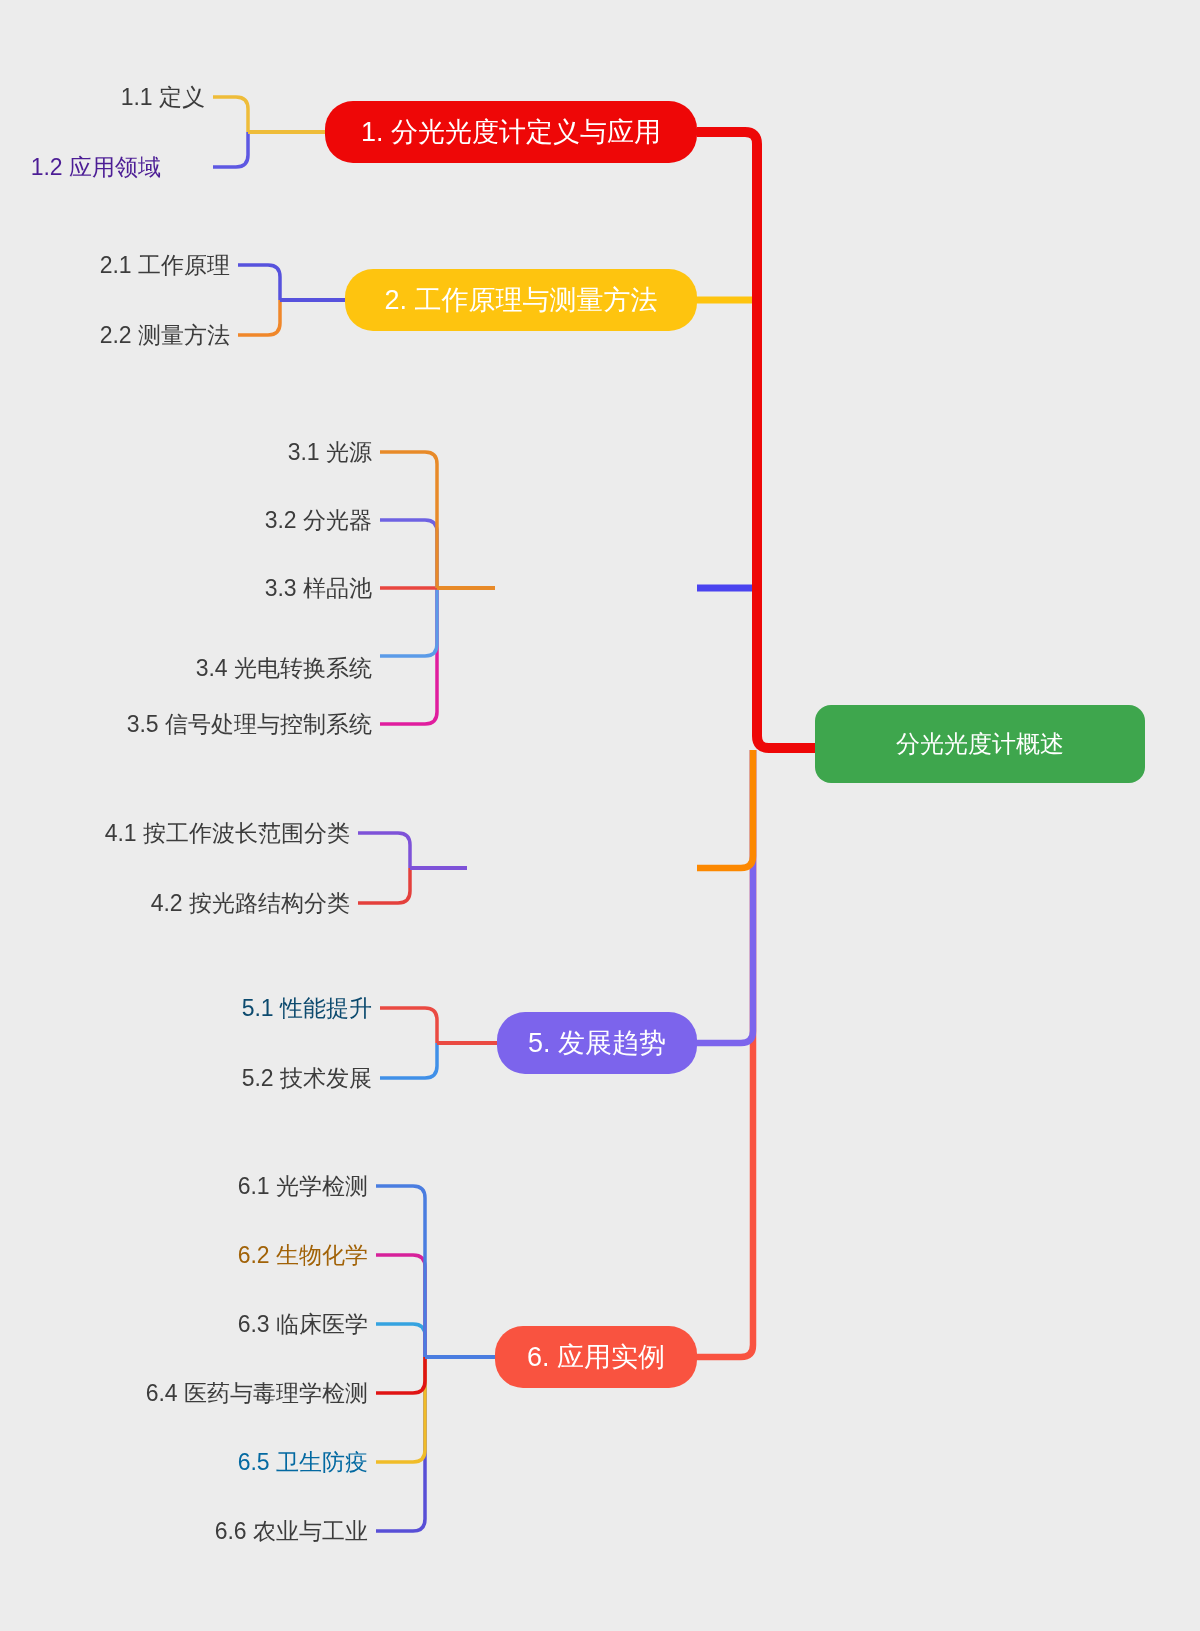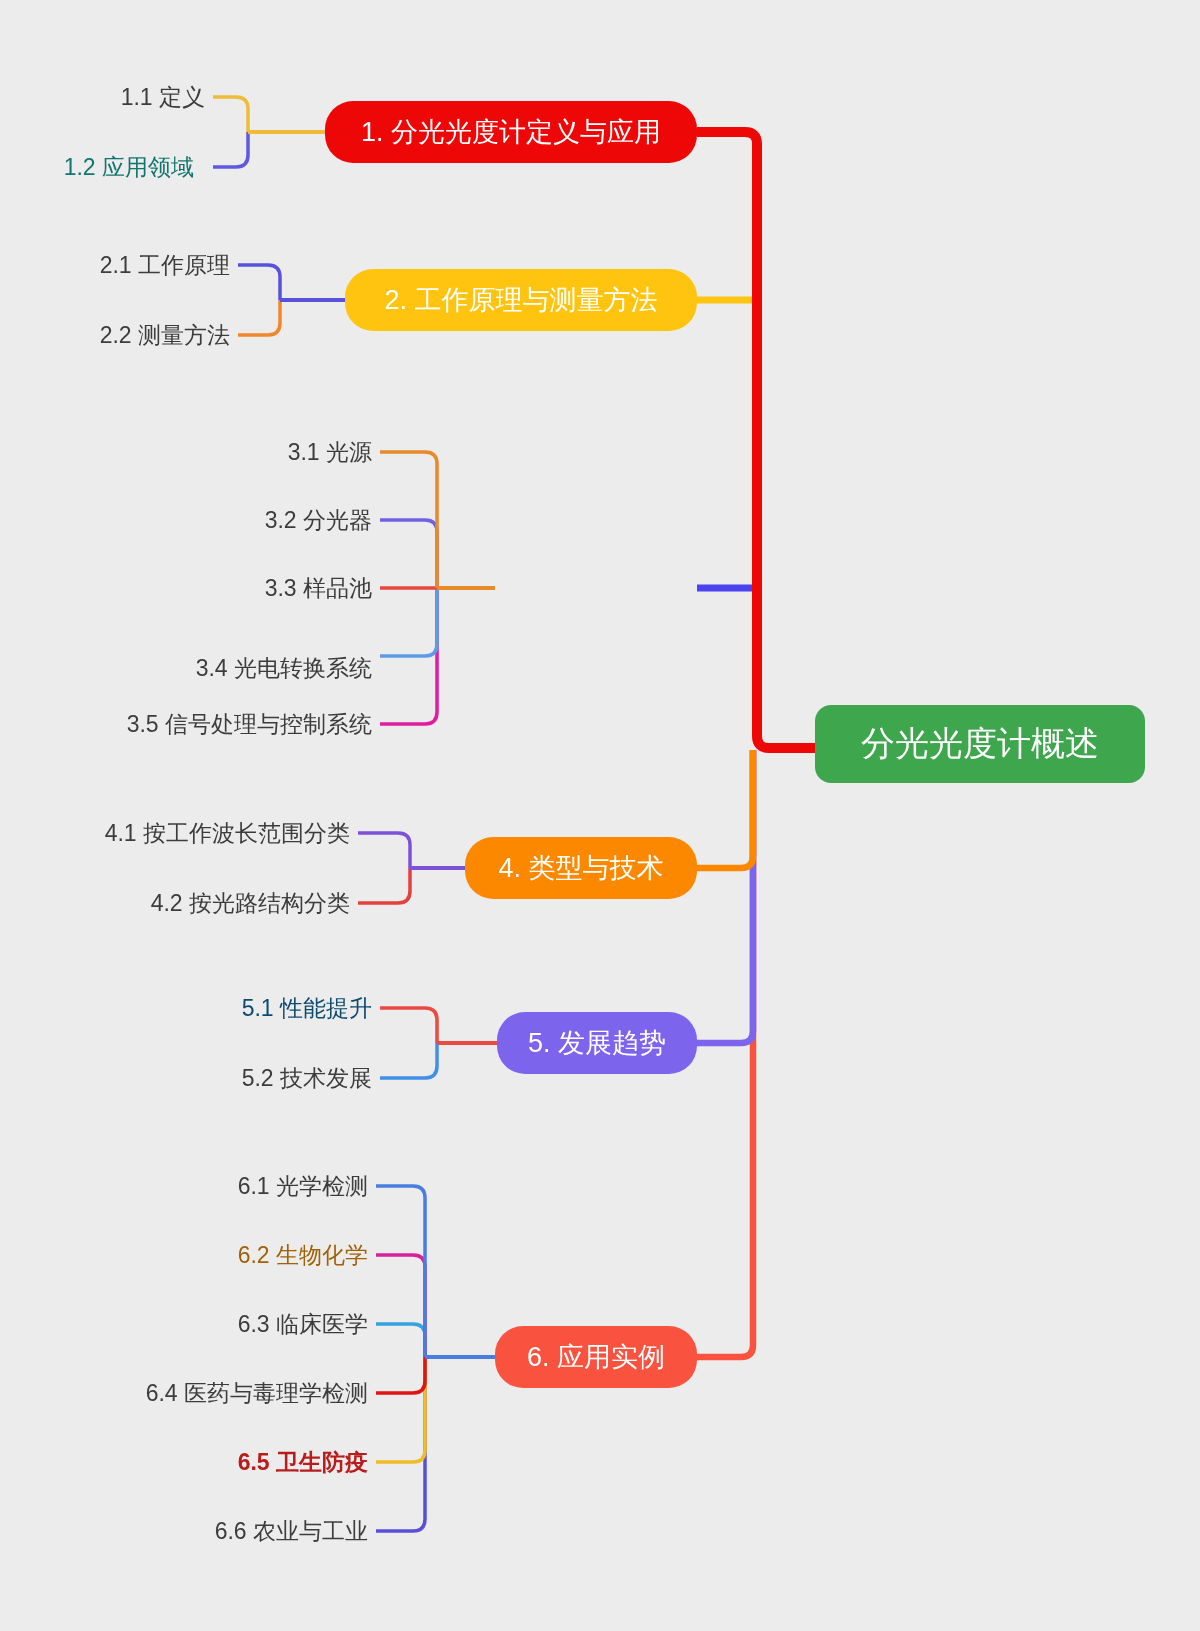--- a/index.html
+++ b/index.html
@@ -25,21 +25,21 @@
     box-sizing: border-box;
   }
   .branch-node {
     height: 62px;
     border-radius: 28px;
     font-size: 27px;
   }
   .root-node {
     height: 78px;
     border-radius: 16px;
-    font-size: 34px;
+    font-size: 24px;
   }
   .child-label {
     position: absolute;
     height: 30px; line-height: 30px;
     font-size: 23px;
     white-space: nowrap;
     text-align: right;
   }
 </style>
 </head>
@@ -85,42 +85,41 @@
     <path stroke-width="3.5" d="M 376 1324 H 413 Q 425 1324 425 1336 V 1357" style="stroke: rgb(53, 163, 224);"></path>
     <path stroke-width="3.5" d="M 376 1255 H 413 Q 425 1255 425 1267 V 1357" style="stroke: rgb(214, 33, 154);"></path>
     <path stroke-width="3.5" d="M 376 1186 H 413 Q 425 1186 425 1198 V 1357" style="stroke: rgb(74, 125, 224);"></path>
     <path stroke-width="4" d="M 425 1357 H 495" style="stroke: rgb(74, 125, 224);"></path>
   </svg>
 
   <div class="node root-node" style="left: 815px; top: 705px; width: 330px; background-color: rgb(62, 166, 77); color: rgb(255, 255, 255);">分光光度计概述</div>
 
   <div class="node branch-node" style="left: 325px; top: 101px; width: 372px; background-color: rgb(238, 7, 7); color: rgb(255, 255, 255);">1. 分光光度计定义与应用</div>
   <div class="node branch-node" style="left: 345px; top: 269px; width: 352px; background-color: rgb(254, 196, 15); color: rgb(255, 255, 255);">2. 工作原理与测量方法</div>
-  <div class="node branch-node" style="left: 465px; top: 837px; width: 232px; background-color: rgb(252, 136, 0); color: rgb(255, 255, 255);">4. 类型与技术</div>
   <div class="node branch-node" style="left: 497px; top: 1012px; width: 200px; background-color: rgb(124, 100, 236); color: rgb(255, 255, 255);">5. 发展趋势</div>
   <div class="node branch-node" style="left: 495px; top: 1326px; width: 202px; background-color: rgb(249, 83, 64); color: rgb(255, 255, 255);">6. 应用实例</div>
 
   <div class="child-label" style="top: 82px; right: 995px; color: rgb(60, 60, 60);">1.1 定义</div>
-  <div class="child-label" style="top: 152px; right: 1006px; color: #0f766e;">1.2 应用领域</div>
+  <div class="child-label" style="top: 152px; right: 1039px; color: #4c1d95;">1.2 应用领域</div>
 
   <div class="child-label" style="top: 250px; right: 970px; color: rgb(60, 60, 60); text-align: center;">2.1 工作原理</div>
   <div class="child-label" style="top: 320px; right: 970px; color: rgb(60, 60, 60);">2.2 测量方法</div>
 
   <div class="child-label" style="top: 437px; right: 828px; color: rgb(60, 60, 60);">3.1 光源</div>
   <div class="child-label" style="top: 505px; right: 828px; color: rgb(60, 60, 60);">3.2 分光器</div>
   <div class="child-label" style="top: 573px; right: 828px; color: rgb(60, 60, 60); margin-left: 36px;">3.3 样品池</div>
   <div class="child-label" style="top: 641px; right: 828px; color: rgb(60, 60, 60); margin-top: 12px;">3.4 光电转换系统</div>
   <div class="child-label" style="top: 709px; right: 828px; color: rgb(60, 60, 60);">3.5 信号处理与控制系统</div>
 
   <div class="child-label" style="top: 818px; right: 850px; color: rgb(60, 60, 60);">4.1 按工作波长范围分类</div>
   <div class="child-label" style="top: 888px; right: 850px; color: rgb(60, 60, 60);">4.2 按光路结构分类</div>
 
   <div class="child-label" style="top: 993px; right: 828px; color: #0c4a6e;">5.1 性能提升</div>
   <div class="child-label" style="top: 1063px; right: 828px; color: rgb(60, 60, 60);">5.2 技术发展</div>
 
   <div class="child-label" style="top: 1171px; right: 832px; color: rgb(60, 60, 60);">6.1 光学检测</div>
   <div class="child-label" style="top: 1240px; right: 832px; color: #a16207;">6.2 生物化学</div>
   <div class="child-label" style="top: 1309px; right: 832px; color: rgb(60, 60, 60);">6.3 临床医学</div>
   <div class="child-label" style="top: 1378px; right: 832px; color: rgb(60, 60, 60);">6.4 医药与毒理学检测</div>
-  <div class="child-label" style="top: 1447px; right: 832px; color: #b91c1c; font-weight: bold;">6.5 卫生防疫</div>
+  <div class="child-label" style="top: 1447px; right: 832px; color: #0369a1;">6.5 卫生防疫</div>
   <div class="child-label" style="top: 1516px; right: 832px; color: rgb(60, 60, 60);">6.6 农业与工业</div>
 
 </div>
 
 </body></html>

